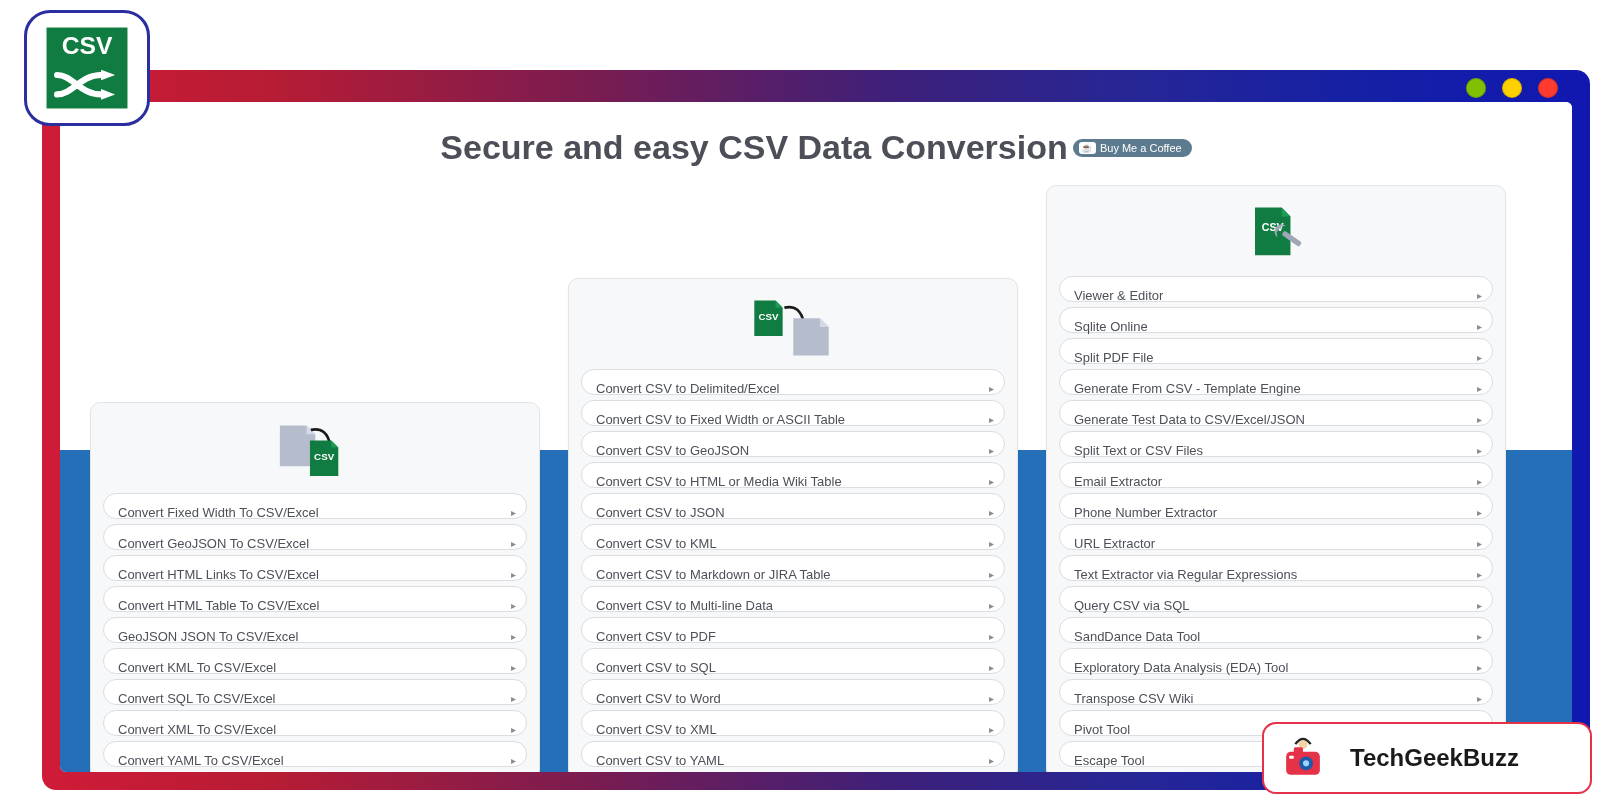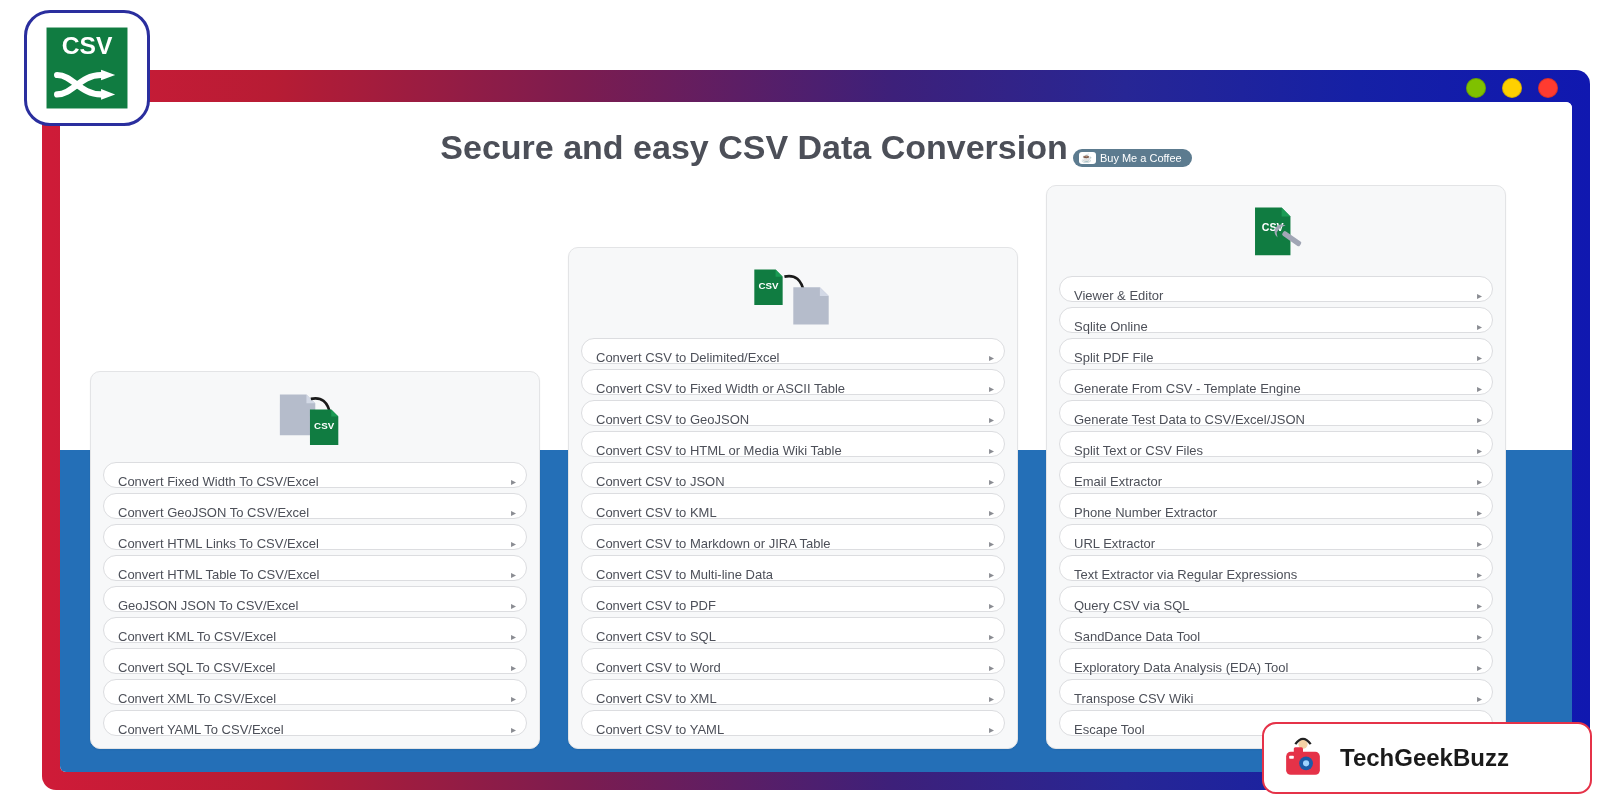--- a/index.html
+++ b/index.html
@@ -71,21 +71,21 @@
     inset: 0;
     display: flex;
     flex-direction: column;
     align-items: center;
     background: linear-gradient(to bottom, #ffffff 0%, #ffffff 52%, var(--page-bg-bottom) 52%, var(--page-bg-bottom) 100%);
     overflow: hidden;
   }
 
   .title-row {
     display: flex;
-    align-items: flex-end;
+    align-items: center;
     gap: 5px;
     margin-top: 26px;
     margin-bottom: 18px;
   }
   .page-title {
     font-size: 34px;
     font-weight: 600;
     color: #4c4f58;
   }
   .coffee {
@@ -179,21 +179,21 @@
     right: 28px;
     bottom: 10px;
     width: 330px;
     height: 72px;
     background: #ffffff;
     border: 2px solid var(--tgb-red);
     border-radius: 14px;
     display: flex;
     align-items: center;
     padding: 0 16px;
-    gap: 14px;
+    gap: 24px;
     z-index: 30;
   }
   .tgb .txt {
     font-size: 24px;
     font-weight: 700;
     color: #1a1a1a;
   }
 </style>
 </head>
 <body>
@@ -411,20 +411,24 @@
               <div class="item">
                 <span>SandDance Data Tool</span>
                 <span class="chev">▸</span>
               </div>
               <div class="item">
                 <span>Exploratory Data Analysis (EDA) Tool</span>
                 <span class="chev">▸</span>
               </div>
               <div class="item">
                 <span>Transpose CSV Wiki</span>
+                <span class="chev">▸</span>
+              </div>
+              <div class="item">
+                <span>Pivot Tool</span>
                 <span class="chev">▸</span>
               </div>
               <div class="item">
                 <span>Escape Tool</span>
                 <span class="chev">▸</span>
               </div>
             </div>
         </div>
 
       </div>

